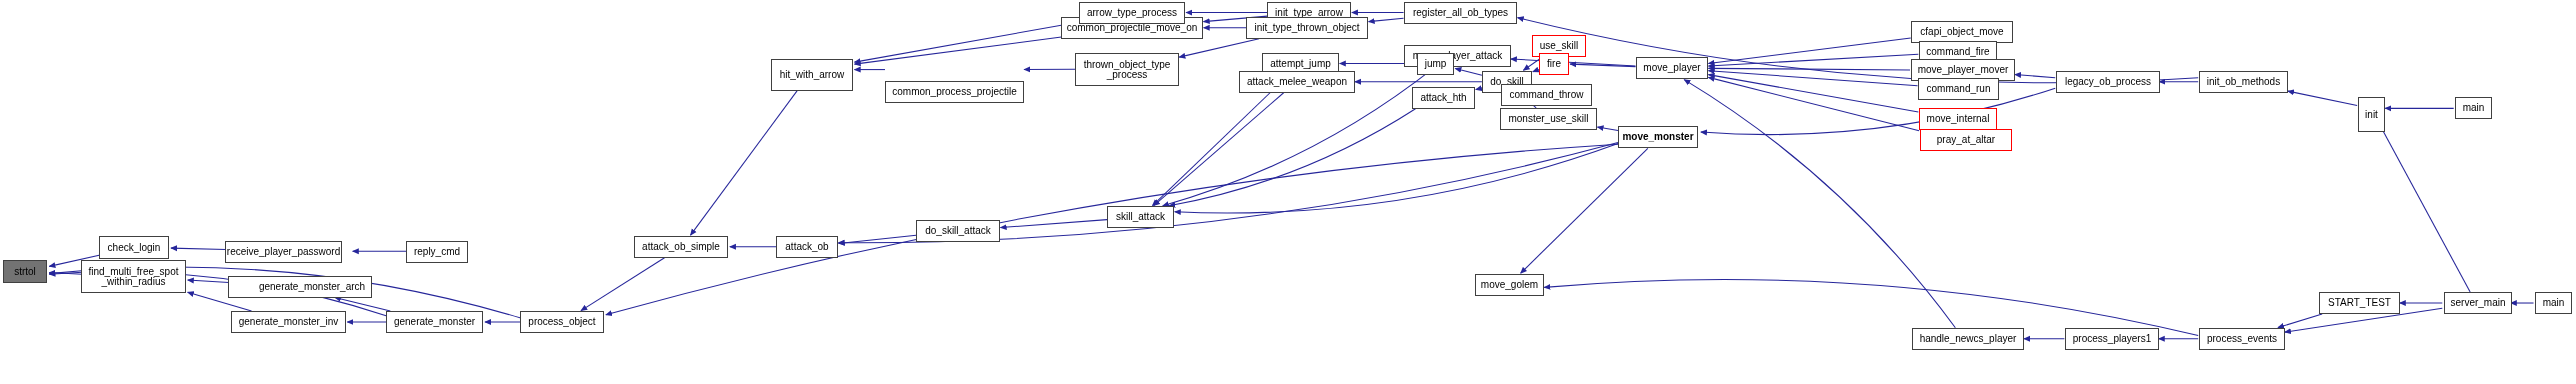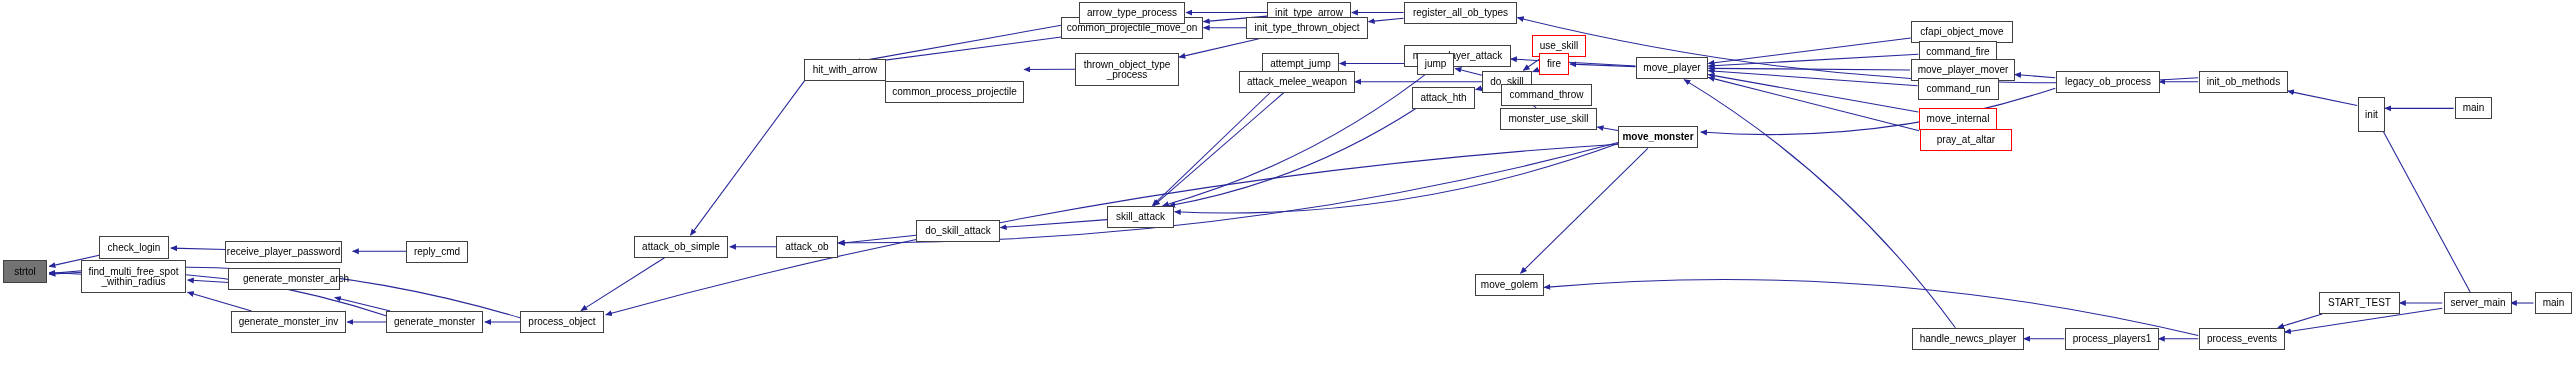--- a/index.html
+++ b/index.html
@@ -107,29 +107,29 @@
       <path d="M3330,398.5 L3300,398.5" stroke="#26269a" stroke-width="1.4" fill="none" marker-end="url(#ah)"></path>
       <path d="M3210,398.5 L3154,398.5" stroke="#26269a" stroke-width="1.4" fill="none" marker-end="url(#ah)"></path>
     </svg>
   <div id="nodes-layer">
       <div class="node grey" style="left: 3px; top: 260px; width: 44px; height: 23px;">strtol</div>
       <div class="node" style="left: 99px; top: 236px; width: 70px; height: 23px;">check_login</div>
       <div class="node" style="left: 81px; top: 260px; width: 105px; height: 33px;">find_multi_free_spot
 _within_radius</div>
       <div class="node" style="left: 225px; top: 241px; width: 117px; height: 22px; text-align: center;">receive_player_password</div>
       <div class="node" style="left: 406px; top: 241px; width: 62px; height: 22px;">reply_cmd</div>
-      <div class="node" style="left: 228px; top: 268px; width: 112px; height: 22px; padding-left: 24px;">generate_monster_arch</div>
+      <div class="node" style="left: 228px; top: 276px; width: 144px; height: 22px; padding-left: 24px;">generate_monster_arch</div>
       <div class="node" style="left: 231px; top: 311px; width: 115px; height: 22px;">generate_monster_inv</div>
       <div class="node" style="left: 386px; top: 311px; width: 97px; height: 22px;">generate_monster</div>
       <div class="node" style="left: 520px; top: 311px; width: 84px; height: 22px;">process_object</div>
       <div class="node" style="left: 634px; top: 236px; width: 94px; height: 22px;">attack_ob_simple</div>
       <div class="node" style="left: 776px; top: 236px; width: 62px; height: 22px;">attack_ob</div>
       <div class="node" style="left: 916px; top: 220px; width: 84px; height: 22px;">do_skill_attack</div>
       <div class="node" style="left: 1107px; top: 206px; width: 67px; height: 22px;">skill_attack</div>
-      <div class="node" style="left: 771px; top: 59px; width: 82px; height: 22px; margin-left: 33px;">hit_with_arrow</div>
+      <div class="node" style="left: 771px; top: 59px; width: 82px; height: 32px;">hit_with_arrow</div>
       <div class="node" style="left: 885px; top: 59px; width: 139px; height: 22px; margin-top: 22px;">common_process_projectile</div>
       <div class="node" style="left: 1075px; top: 53px; width: 104px; height: 33px;">thrown_object_type
 _process</div>
       <div class="node" style="left: 1061px; top: 16.7px; width: 142px; height: 22px;">common_projectile_move_on</div>
       <div class="node" style="left: 1079px; top: 1.5px; width: 106px; height: 22px;">arrow_type_process</div>
       <div class="node" style="left: 1267px; top: 1.5px; width: 84px; height: 22px;">init_type_arrow</div>
       <div class="node" style="left: 1246px; top: 16.7px; width: 122px; height: 22px;">init_type_thrown_object</div>
       <div class="node" style="left: 1404px; top: 1.5px; width: 113px; height: 22px;">register_all_ob_types</div>
       <div class="node" style="left: 1404px; top: 45px; width: 107px; height: 22px;">move_player_attack</div>
       <div class="node" style="left: 1262px; top: 53px; width: 77px; height: 22px;">attempt_jump</div>

